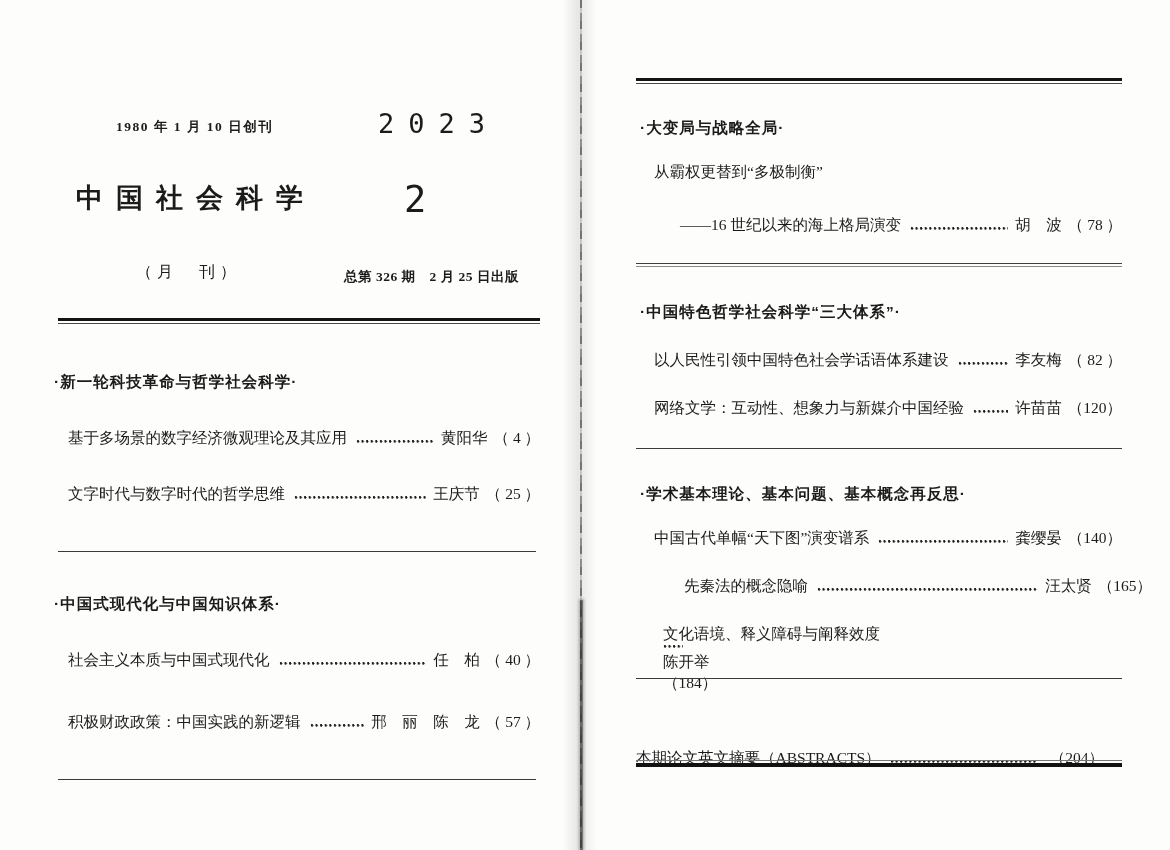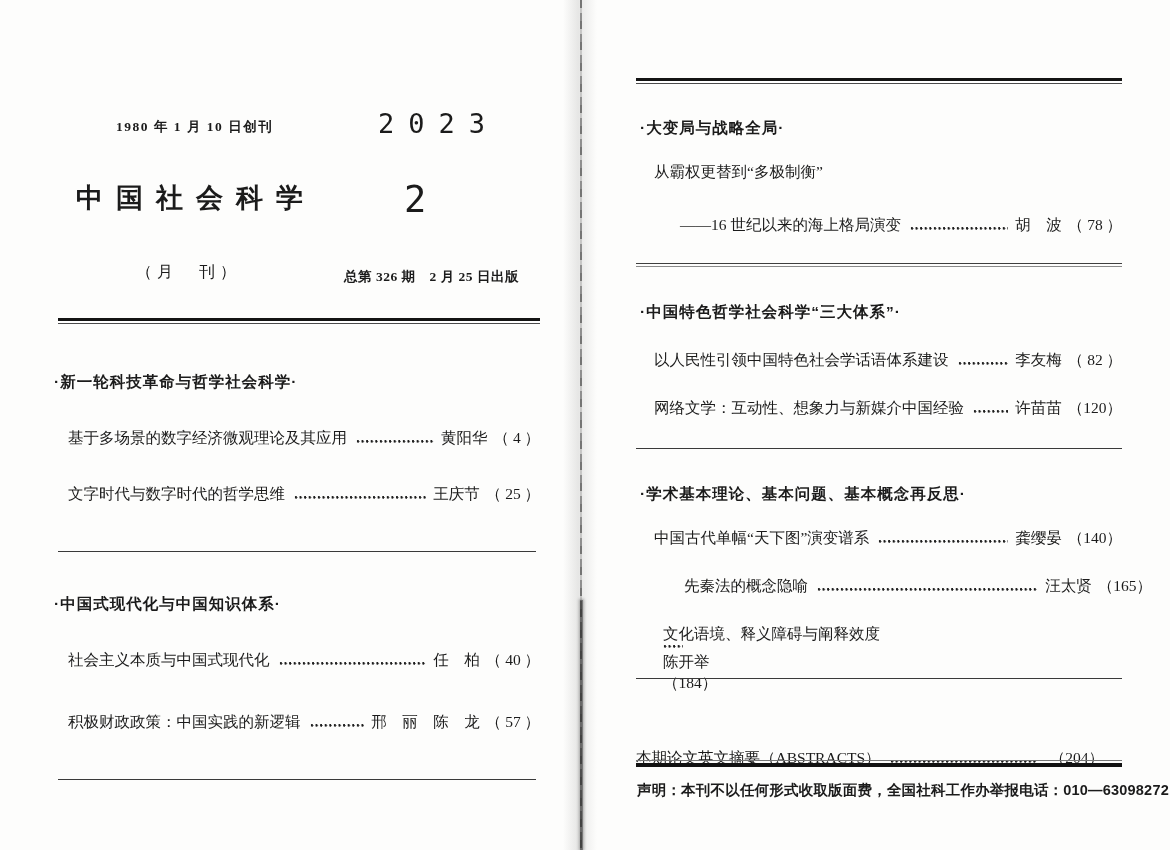--- a/index.html
+++ b/index.html
@@ -158,15 +158,14 @@
   <div class="abs rule-thin" style="left:636px;top:678px;width:486px;"></div>
 
   <div class="abs toc-row" style="left:636px;top:712px;width:468px;margin-top:36px;">
     <span class="t">本期论文英文摘要（ABSTRACTS）</span>
     <span class="leader"></span>
     <span class="pageno">（204）</span>
   </div>
 
   <div class="abs rule-footer" style="left:636px;top:760px;width:486px;"></div>
 
-  <div class="abs footer-line" style="left:637px;top:781px;">声明：本刊不以任何形式收取版面费，全国社科工作办举报电话：010—63098272</div>
 
 </div>
 
 </body></html>

